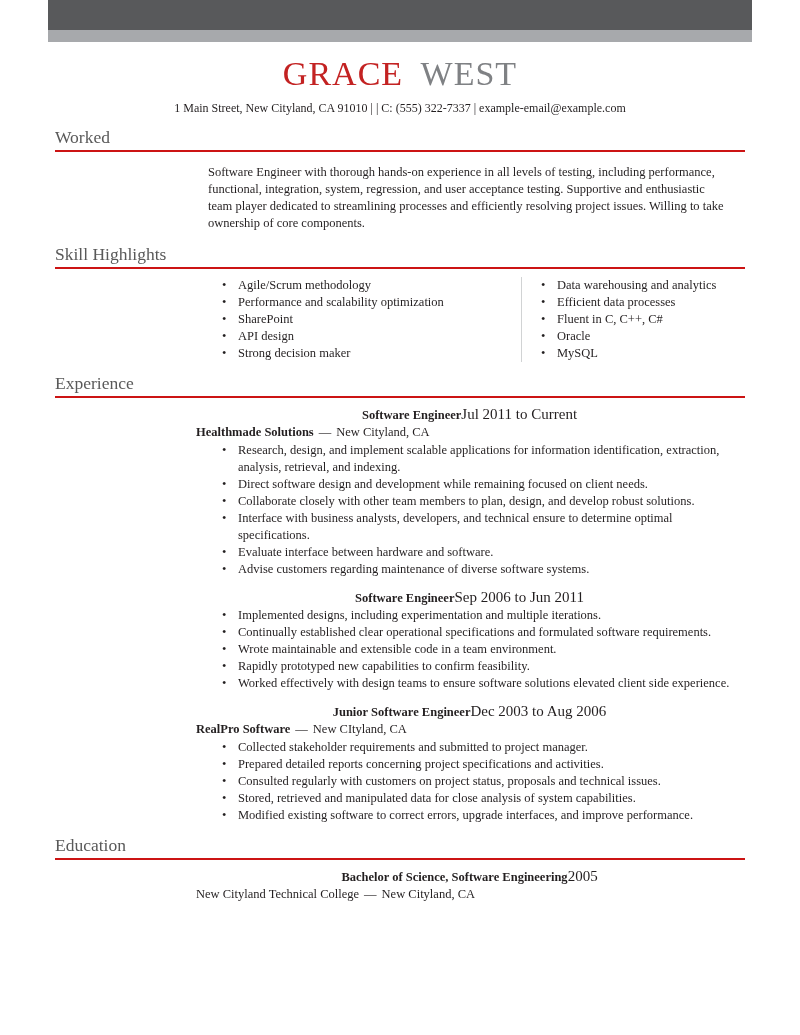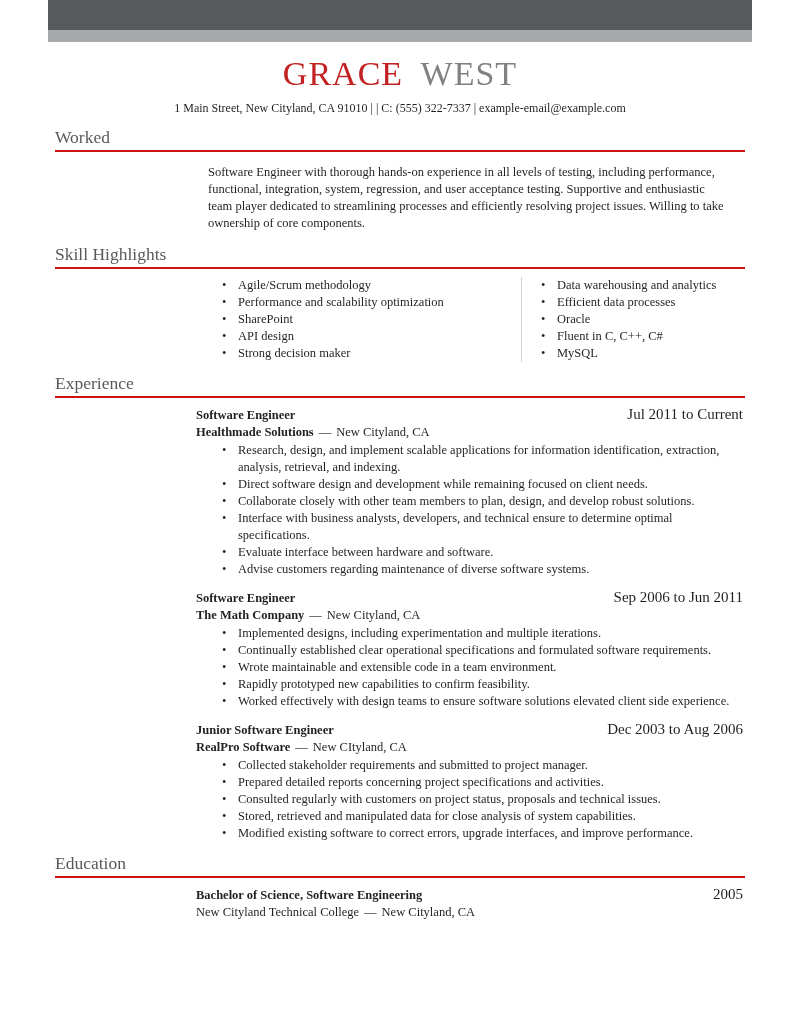--- a/index.html
+++ b/index.html
@@ -64,21 +64,21 @@
 
   
   .skills-columns { display: flex; gap: 44px; }
   .skills-col-1 { width: 281px; }
   .skills-col-2 { flex: 1; border-left: 1px solid #d1d3d4; padding-left: 0; }
   .skills-col-2 ul.bullets { padding-left: 19px; }
 
   
   .job { margin-bottom: 11px; }
   .job:last-child { margin-bottom: 0; }
-  .job-header, .edu-header { display: flex; justify-content: space-between; align-items: baseline; }
+  .job-header, .edu-header { display: flex; justify-content: center; align-items: baseline; }
   .job-title, .edu-degree { font-weight: bold; font-size: 12.5px; }
   .job-dates, .edu-year { font-size: 15px; font-weight: normal; }
   .company-line { margin-bottom: 1px; }
   .company-name { font-weight: bold; }
   .dash-sep { margin: 0 5px; color: #231f20; }
   .job-location, .edu-location { font-weight: normal; }
   .school-name { font-weight: normal; }
 </style>
 </head>
 <body>
@@ -116,22 +116,22 @@
             <li>Performance and scalability optimization</li>
             <li>SharePoint</li>
             <li>API design</li>
             <li>Strong decision maker</li>
           </ul>
         </div>
         <div class="skills-col-2">
           <ul class="bullets">
             <li>Data warehousing and analytics</li>
             <li>Efficient data processes</li>
+            <li>Fluent in C, C++, C#</li>
             <li>Oracle</li>
-            <li>Fluent in C, C++, C#</li>
             <li>MySQL</li>
           </ul>
         </div>
       </div>
     </div>
   </div>
 
   <div class="section">
     <div class="section-heading-row">
       <div class="section-heading">Experience</div>
@@ -154,23 +154,20 @@
           <li>Evaluate interface between hardware and software.</li>
           <li>Advise customers regarding maintenance of diverse software systems.</li>
         </ul>
       </div>
 
       <div class="job">
         <div class="job-header">
           <span class="job-title">Software Engineer</span>
           <span class="job-dates">Sep 2006 to Jun 2011</span>
         </div>
-        <div class="company-line">
-          <span class="company-name">The Math Company</span><span class="dash-sep">—</span><span class="job-location">New Cityland, CA</span>
-        </div>
         <ul class="bullets">
           <li>Implemented designs, including experimentation and multiple iterations.</li>
           <li>Continually established clear operational specifications and formulated software requirements.</li>
           <li>Wrote maintainable and extensible code in a team environment.</li>
           <li>Rapidly prototyped new capabilities to confirm feasibility.</li>
           <li>Worked effectively with design teams to ensure software solutions elevated client side experience.</li>
         </ul>
       </div>
 
       <div class="job">

